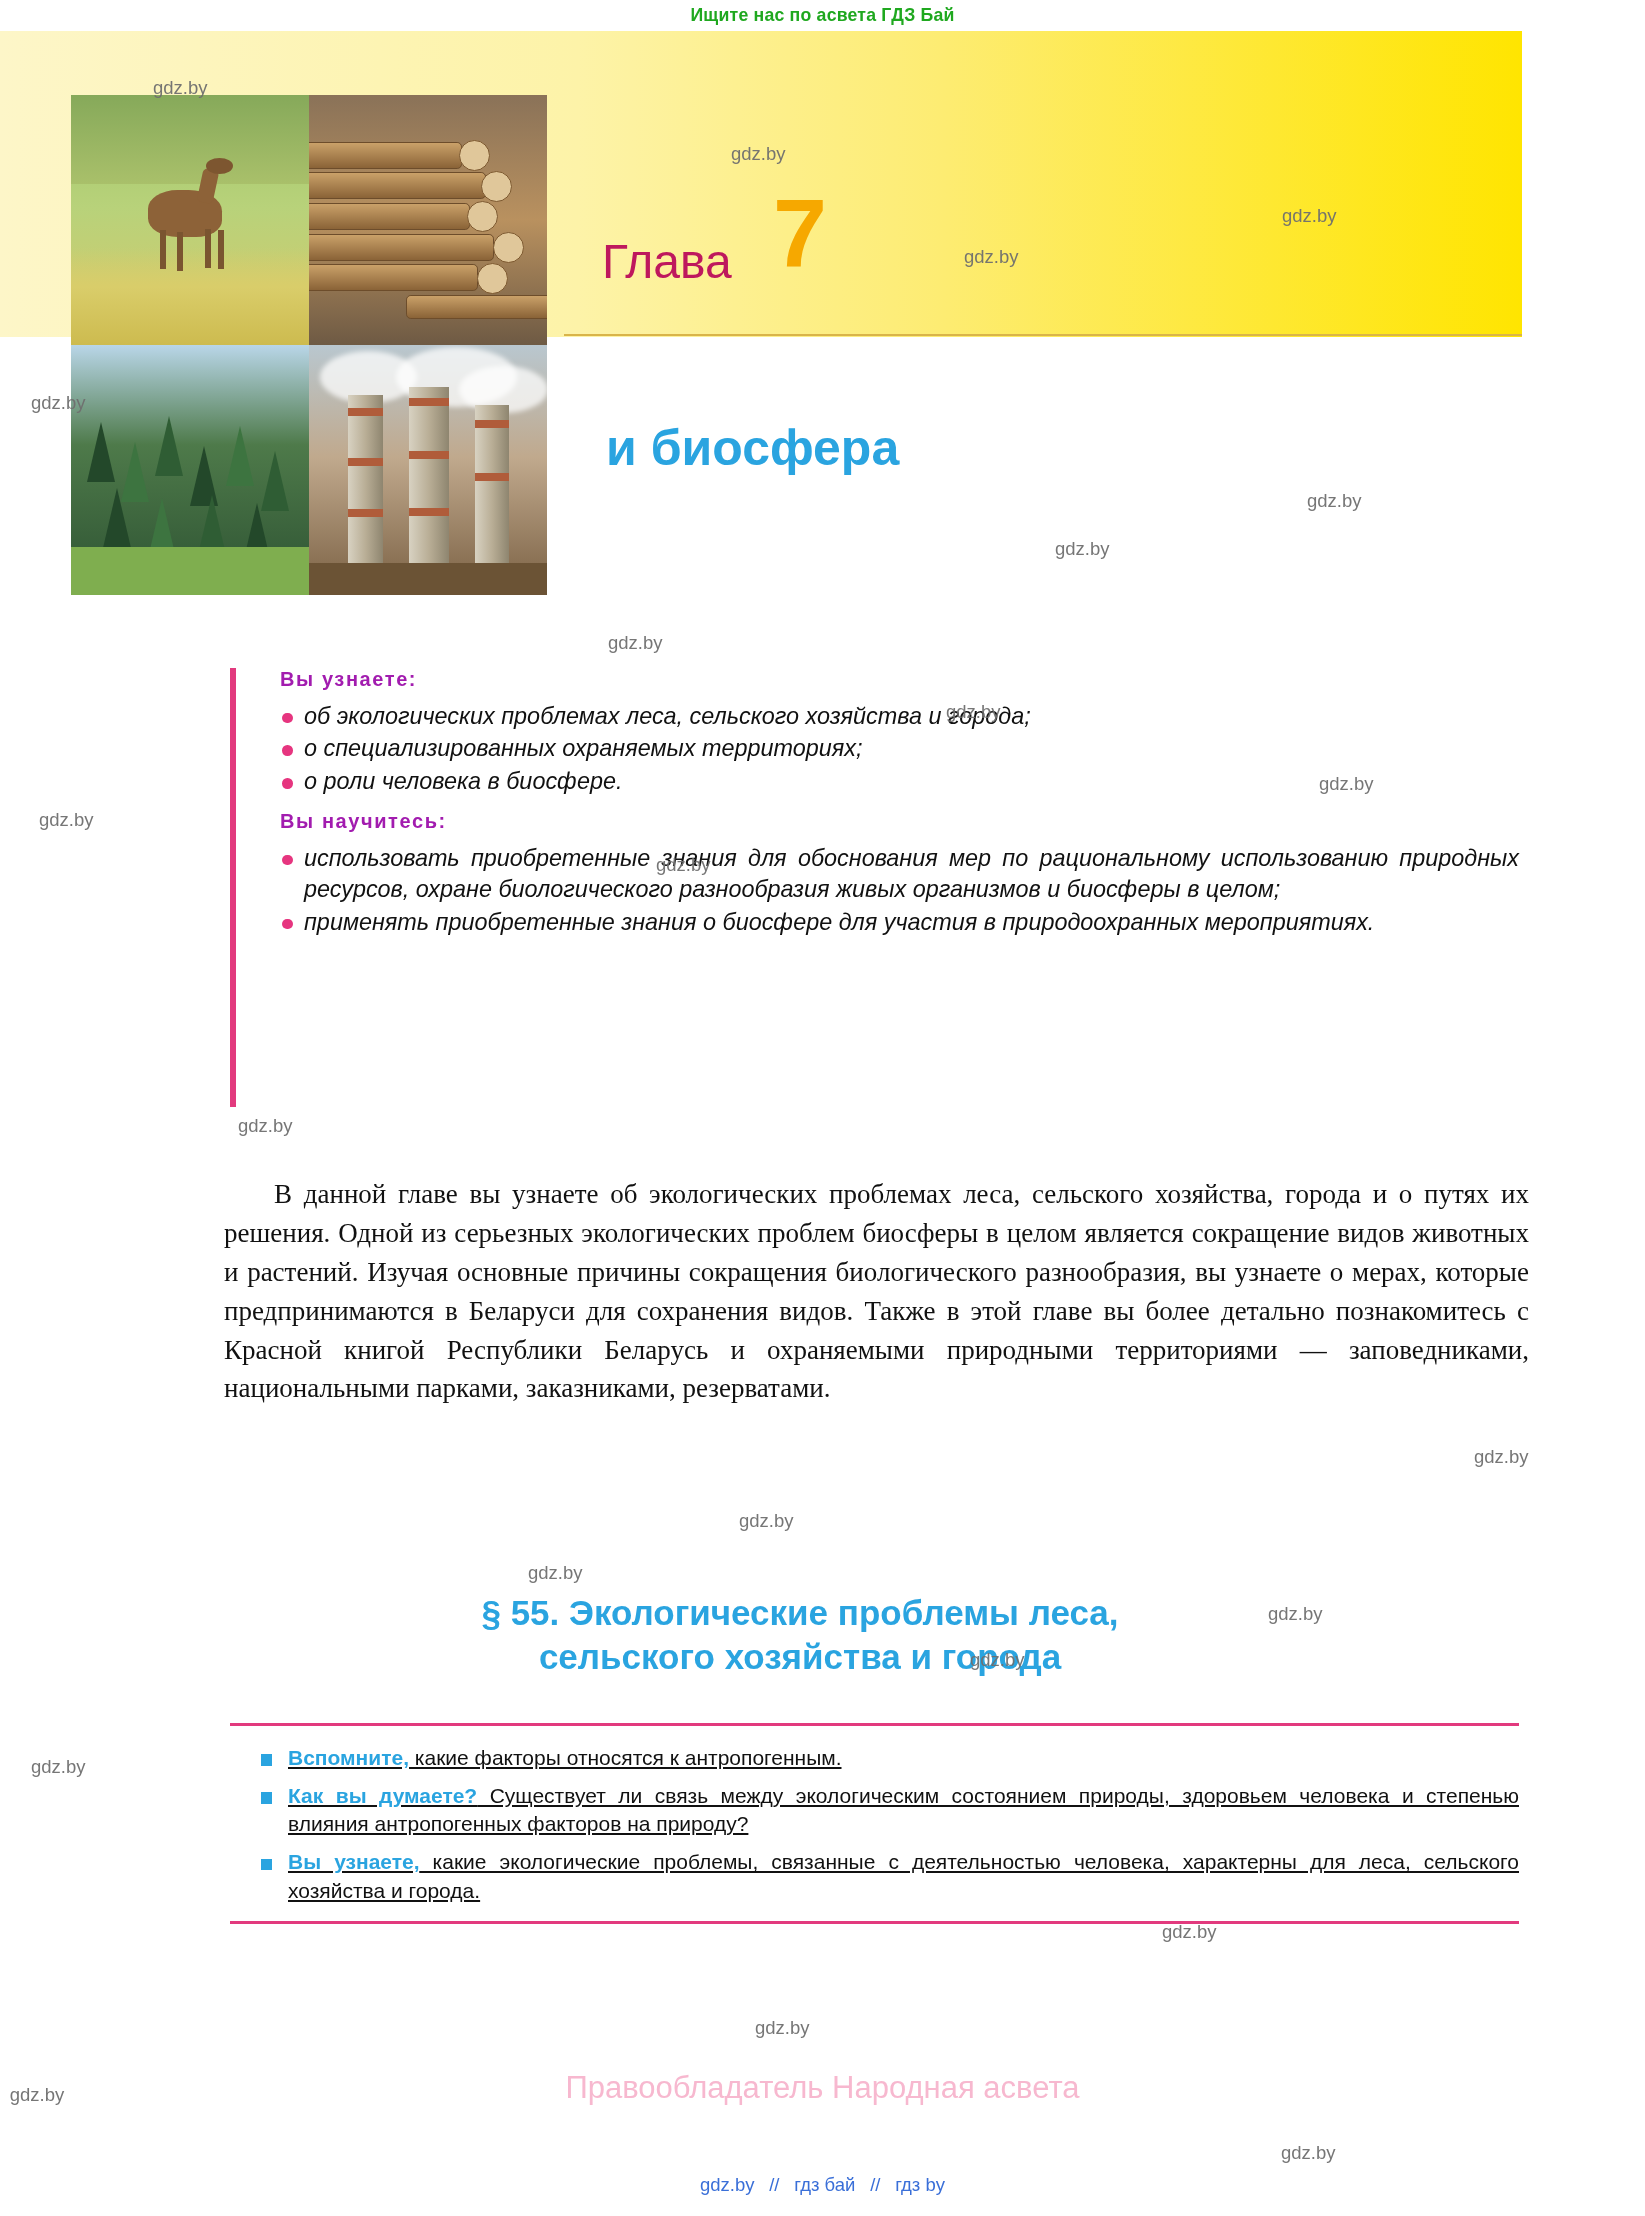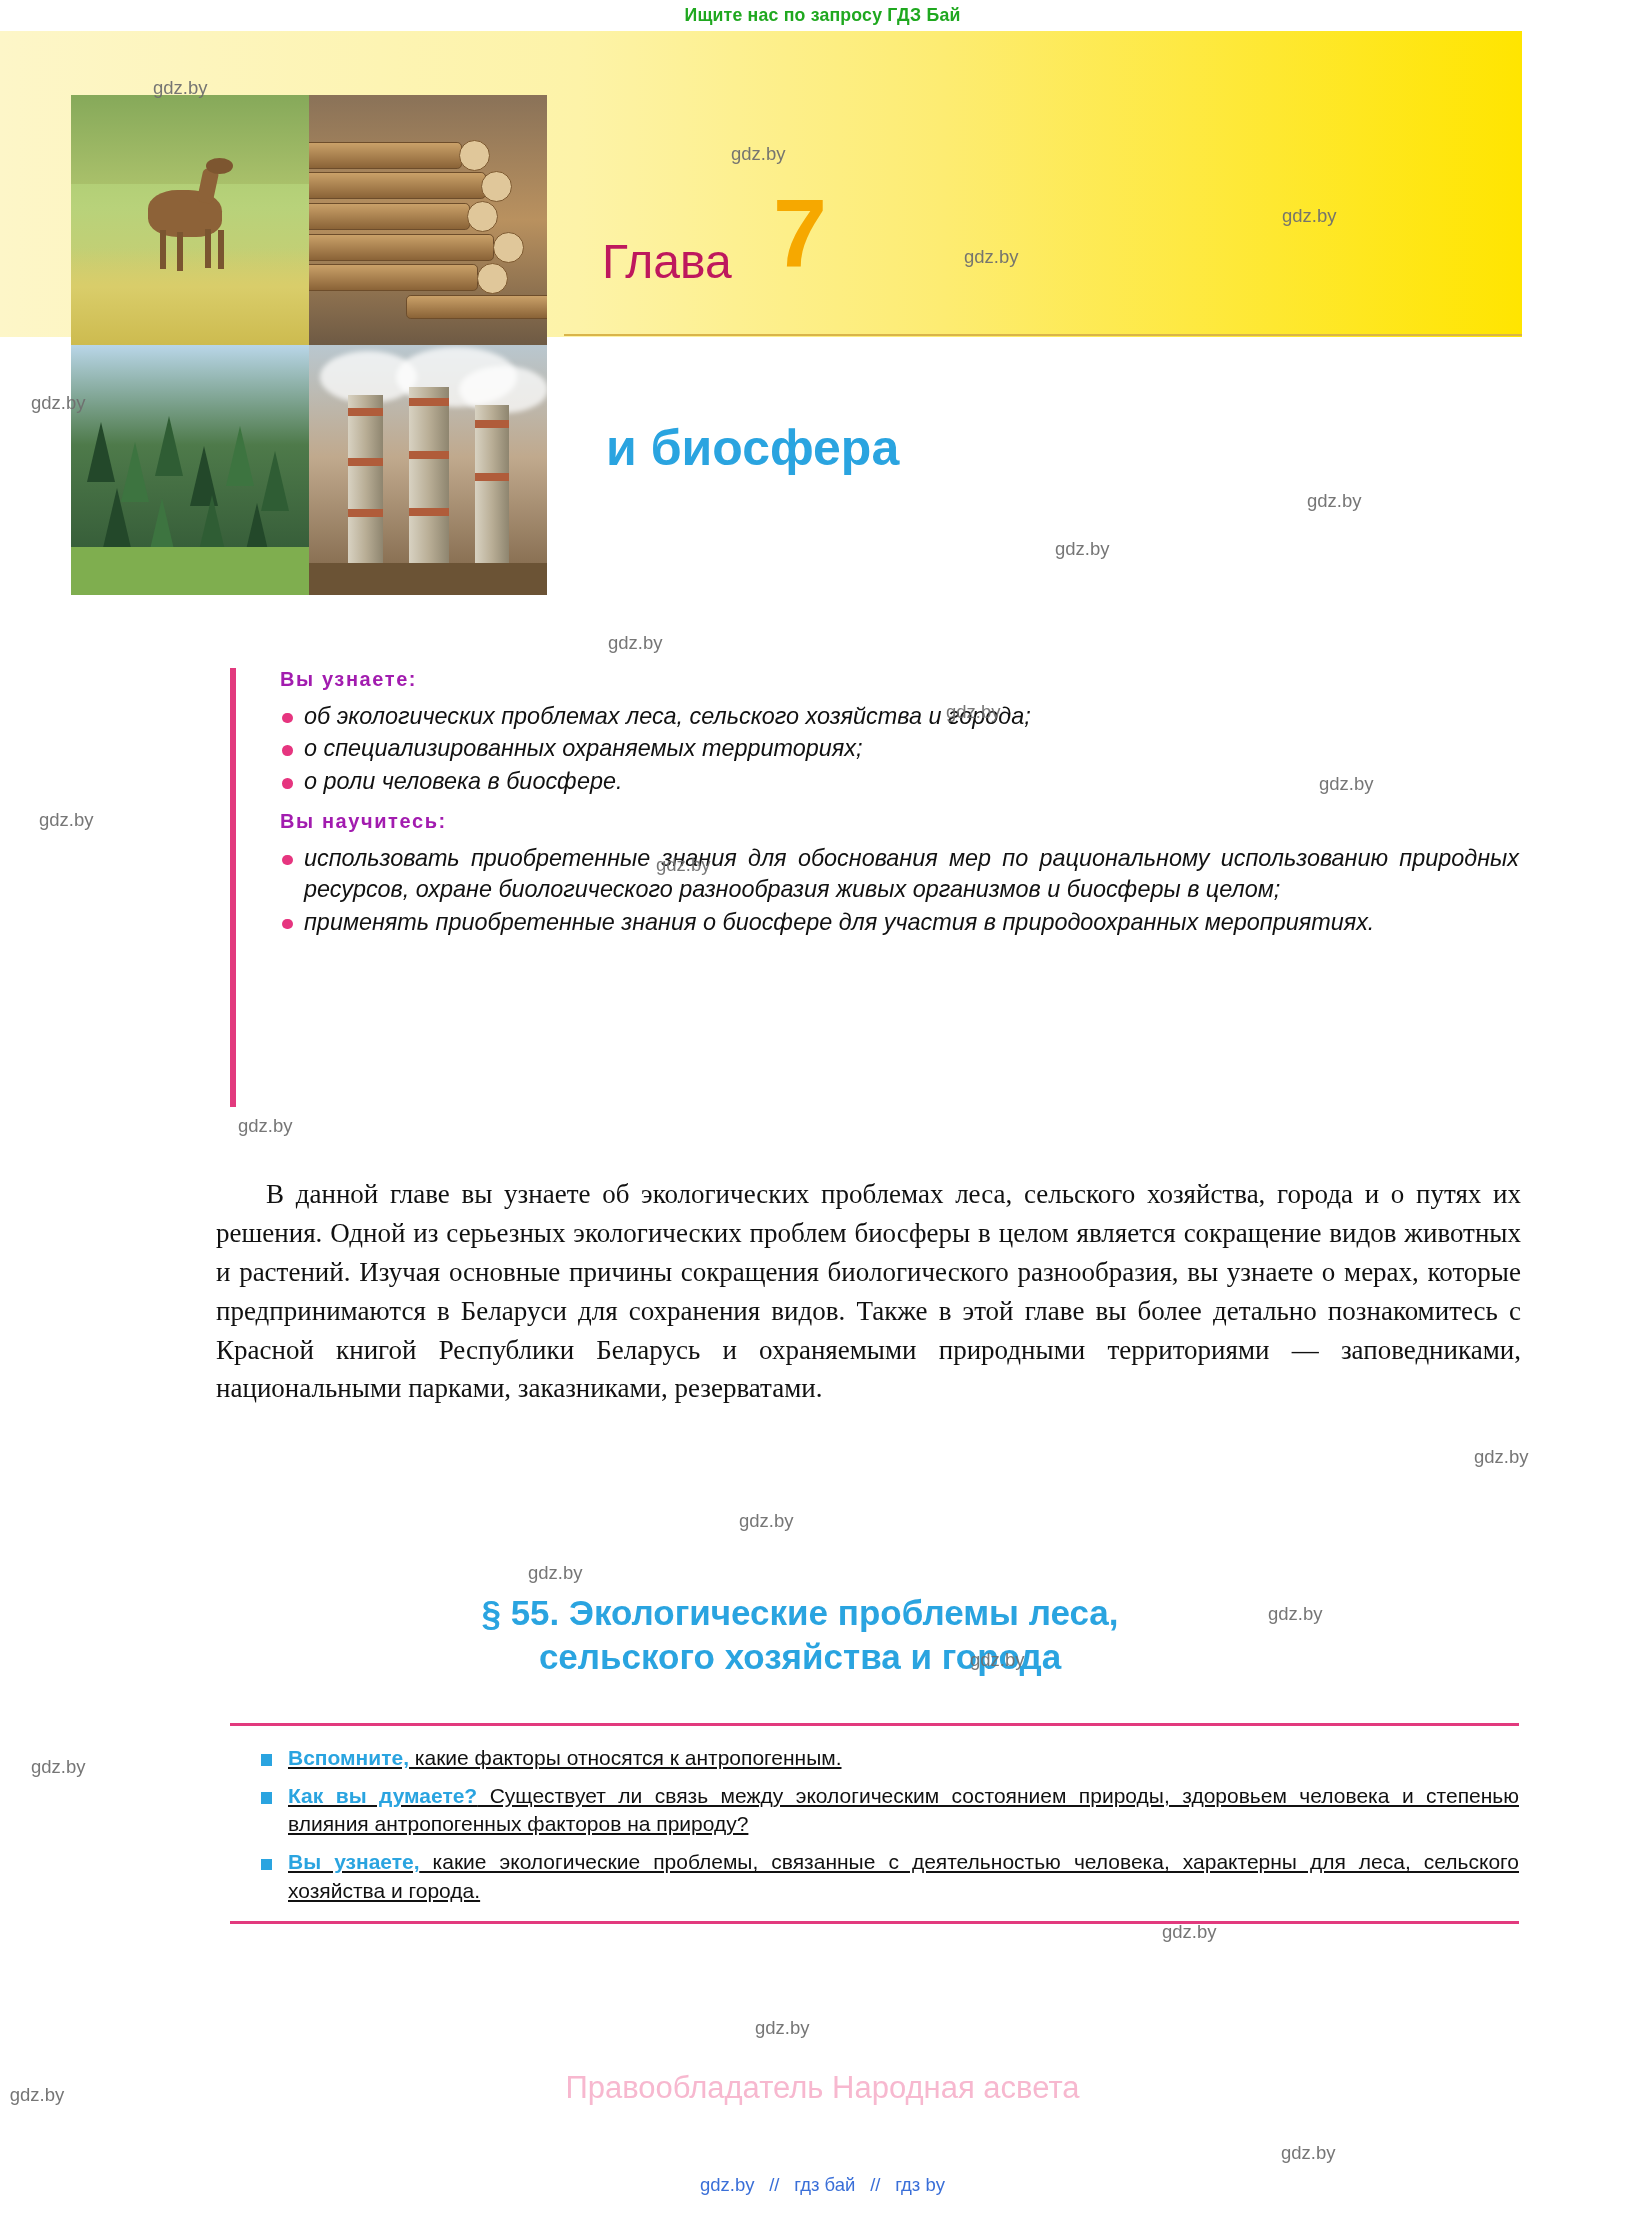--- a/index.html
+++ b/index.html
@@ -155,21 +155,21 @@
     top: 12px;
     width: 10.5px;
     height: 10.5px;
     border-radius: 50%;
     background: #e6357f;
   }
 
   
   .body-par {
     position: absolute;
-    left: 216px;
+    left: 224px;
     top: 1148px;
     width: 1305px;
     font-family: "Liberation Serif", serif;
     font-size: 27px;
     line-height: 1.44;
     color: #111;
     text-align: justify;
     text-indent: 50px;
     hyphens: manual;
   }
@@ -246,21 +246,21 @@
     color: #6f6f6f;
     font-size: 18.5px;
     font-family: "Liberation Sans", sans-serif;
     opacity: 0.95;
     white-space: nowrap;
   }
 </style>
 </head>
 <body>
 
-<div class="top-promo">Ищите нас по запросу ГДЗ Бай</div>
+<div class="top-promo">Ищите нас по асвета ГДЗ Бай</div>
 
 <div class="header-band"></div>
 
 <div class="collage">
 
   <div class="cell cell-tl">
     <div class="grass-back"></div>
     <div class="grass-front"></div>
     <div class="deer-body"></div>
     <div class="deer-neck"></div>

